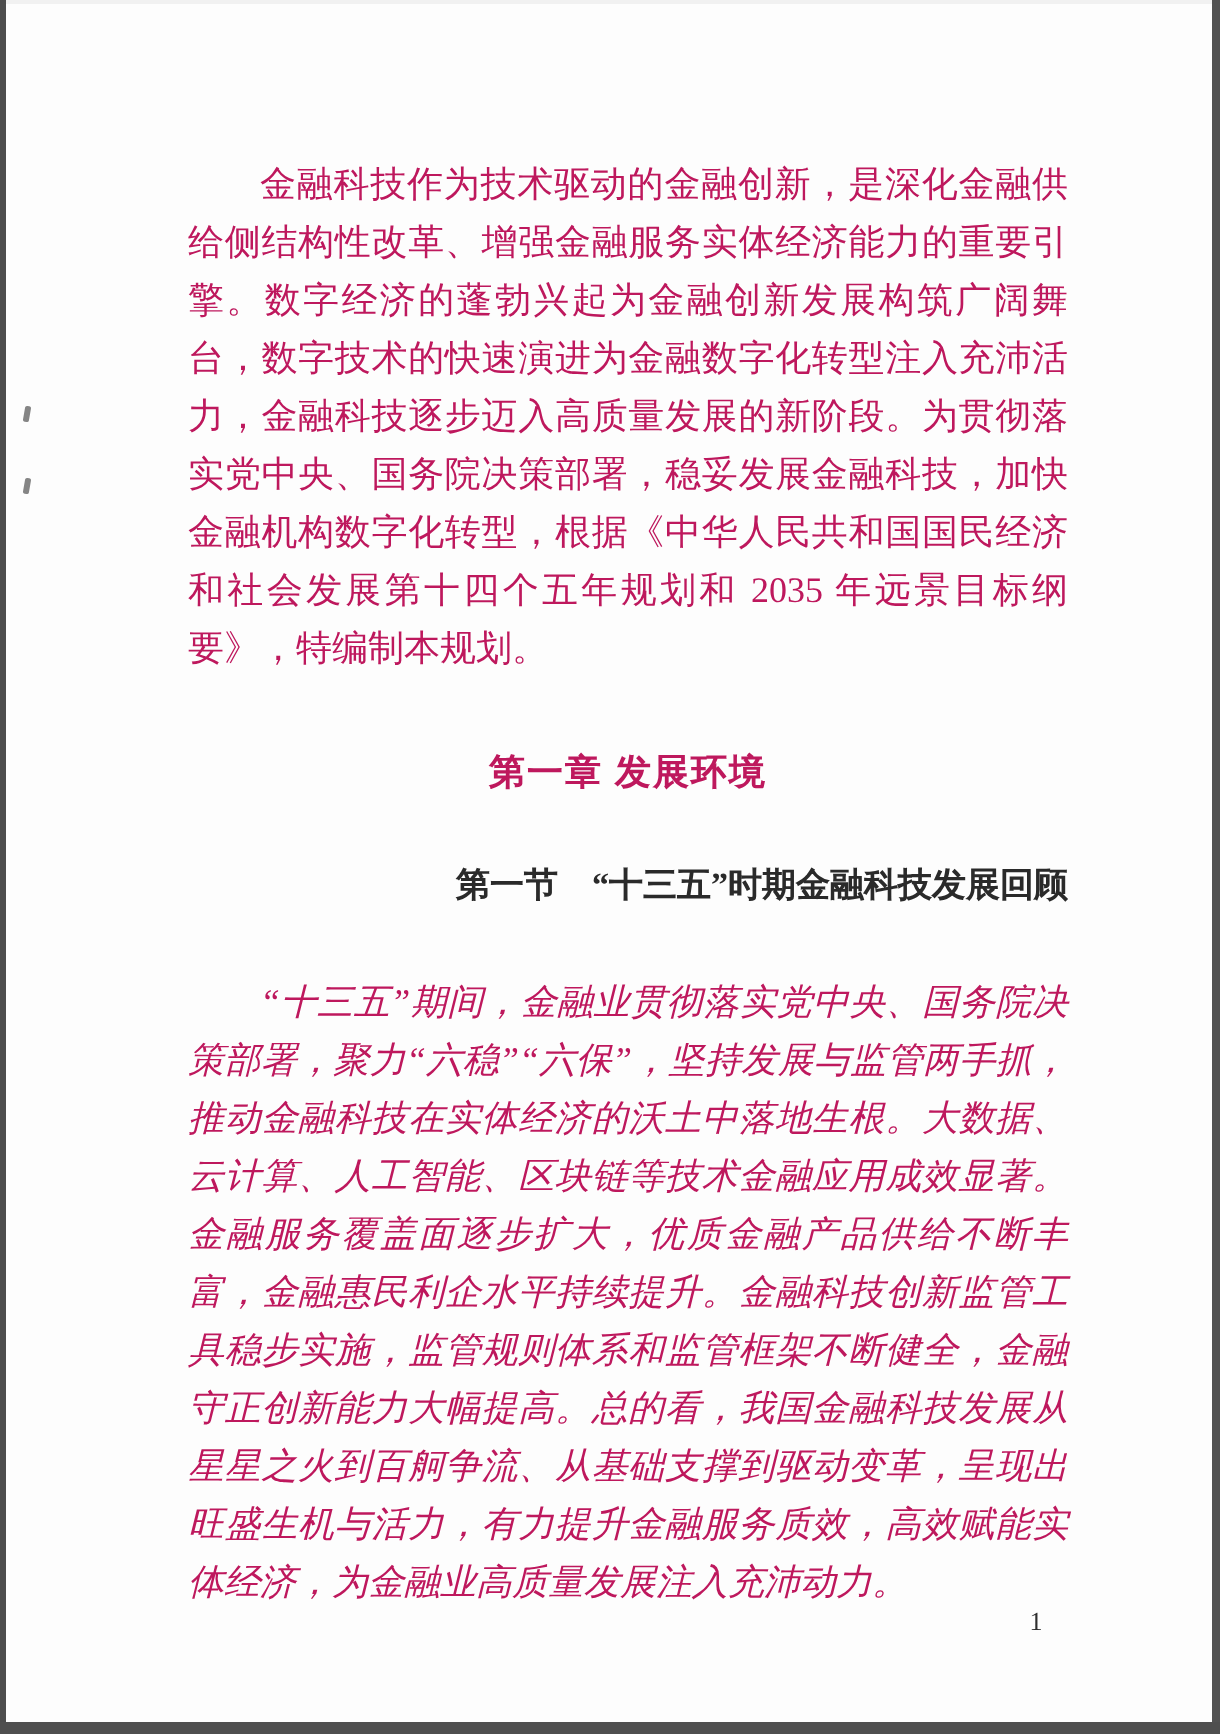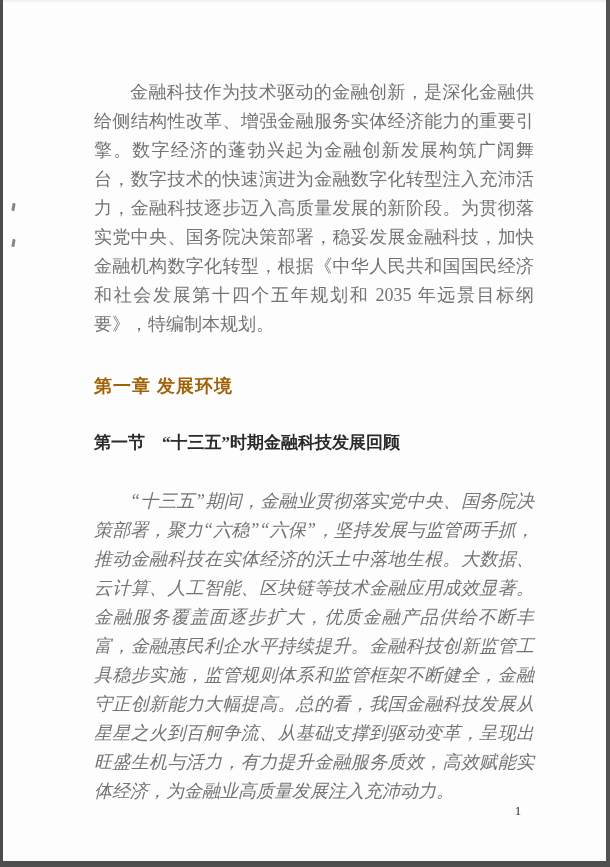--- a/index.html
+++ b/index.html
@@ -58,41 +58,42 @@
     width: 440px;
     color: #343434;
   }
   .body-para {
     margin: 0;
     font-family: "Liberation Serif", serif;
     font-size: 18px;
     line-height: 29px;
     text-align: justify;
     text-indent: 2em;
-    color: #737373;
+    color: #be185d;
   }
   .para-intro { margin-top: 78px; }
   .para-review { margin-top: 30px; font-style: italic; }
 
   .chapter-heading {
     margin: 33px 0 0 0;
     font-family: "Liberation Sans", sans-serif;
     font-weight: 700;
     font-size: 18px;
     line-height: 29px;
+    text-align: center;
     letter-spacing: 1px;
-    color: #a16207;
+    color: #be185d;
   }
   .section-heading {
     margin: 27px 0 0 0;
     font-family: "Liberation Serif", serif;
     font-weight: 600;
     font-size: 17px;
     line-height: 29px;
-    text-align: left;
+    text-align: right;
     color: #2a2a2a;
   }
 
   .page-number {
     position: absolute;
     left: 508px;
     top: 801px;
     width: 20px;
     text-align: center;
     font-family: "Liberation Serif", serif;

